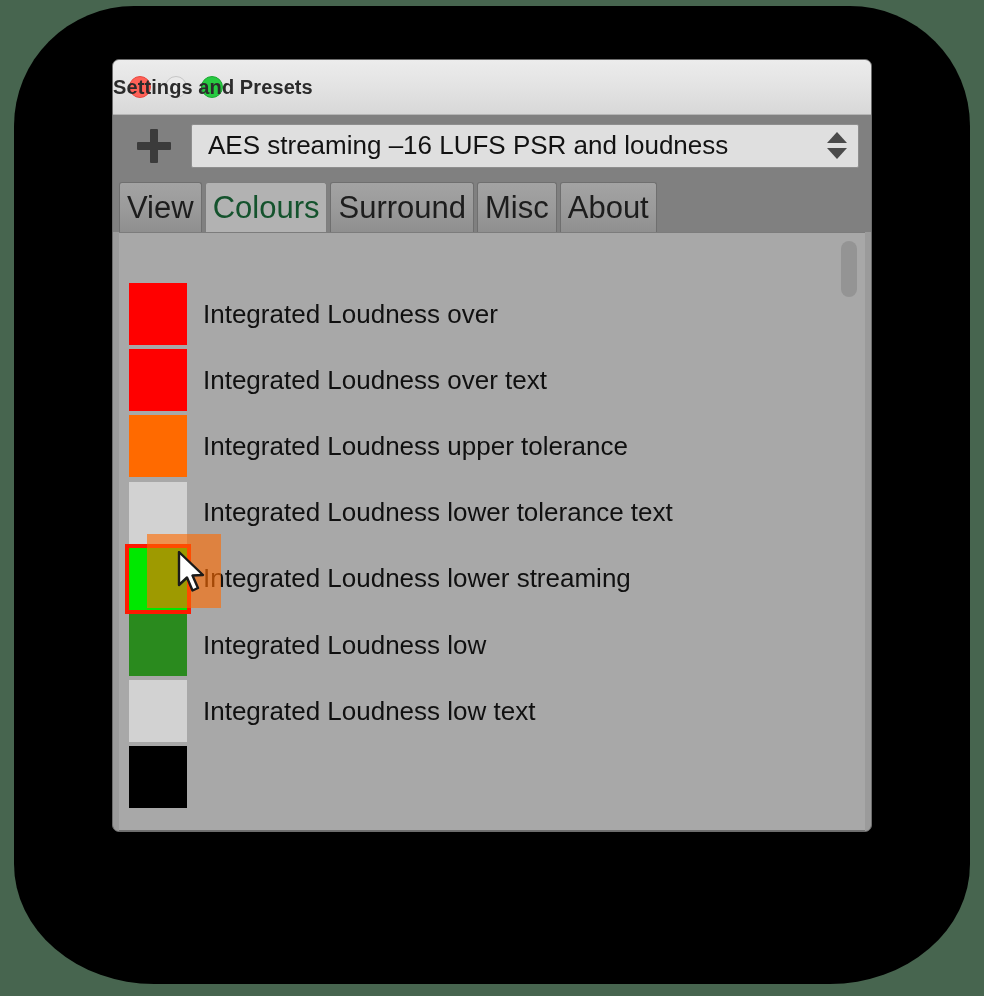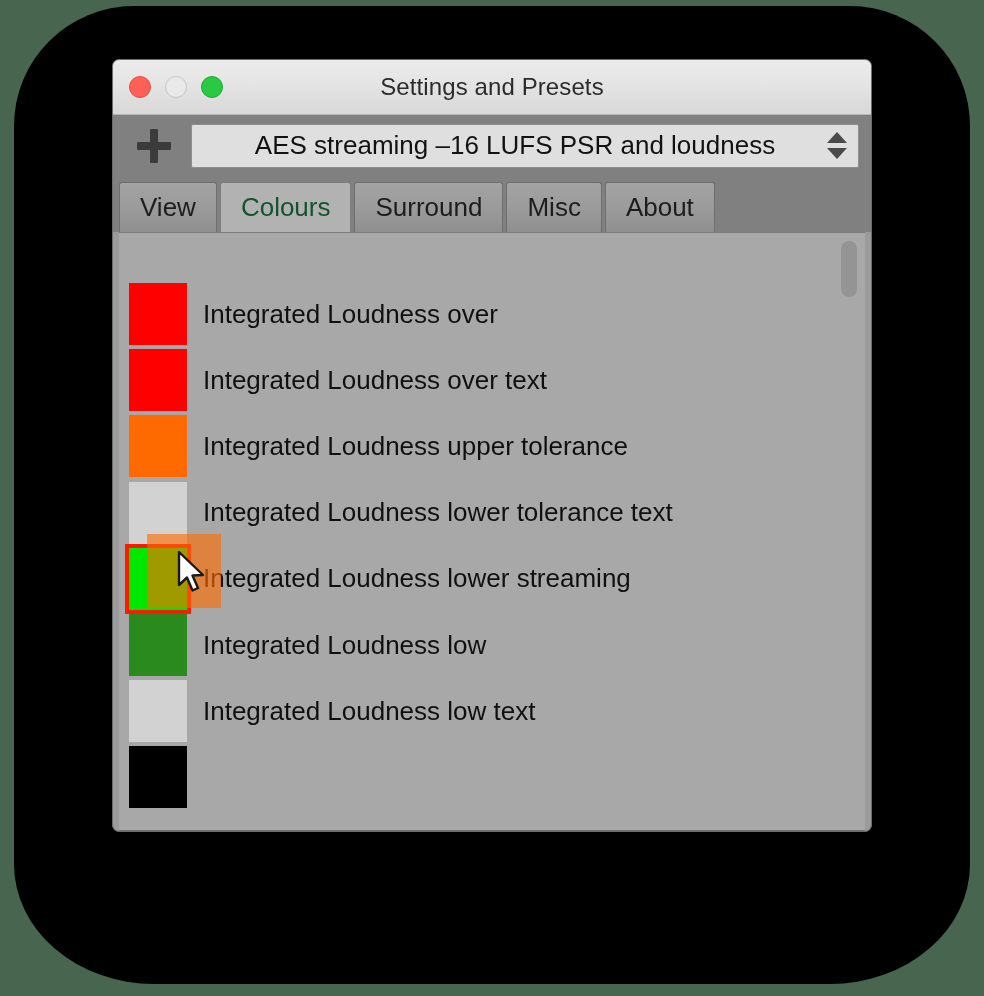--- a/index.html
+++ b/index.html
@@ -61,36 +61,35 @@
     border-radius: 50%;
     box-sizing: border-box;
   }
   .light.close   { background: #ff6157; border: 1px solid #e8483f; }
   .light.min     { background: #e9e9e9; border: 1px solid #c6c6c6; }
   .light.zoom    { background: #27ca41; border: 1px solid #1aa932; }
   #window-title {
     position: absolute;
     left: 0; right: 0; top: 50%;
     transform: translateY(-50%);
-    text-align: center;
-    font-size: 24px;
+    font-size: 20px;
     color: #2b2b2b;
     letter-spacing: 0.1px;
+    font-weight: bold;
   }
 
   
   #toolbar {
     height: 61px;
     background: #808080;
     display: flex;
     align-items: center;
     padding: 0 8px 0 18px;
     box-sizing: border-box;
     gap: 14px;
-    text-align: center;
   }
   #add-preset {
     width: 46px; height: 46px;
     position: relative;
     flex: 0 0 auto;
     cursor: default;
   }
   #add-preset::before, #add-preset::after {
     content: "";
     position: absolute;
@@ -148,25 +147,25 @@
     height: 56px;
     background: #808080;
     display: flex;
     align-items: flex-end;
     padding-left: 6px;
     box-sizing: border-box;
     gap: 3px;
   }
   .tab {
     height: 50px;
-    padding: 0 20px;
+    padding: 0 7px;
     display: flex;
     align-items: center;
     justify-content: center;
-    font-size: 26px;
+    font-size: 31px;
     color: #1d1d1d;
     background: linear-gradient(to bottom, #a3a3a3 0%, #9a9a9a 55%, #8f8f8f 100%);
     border: 1px solid #6f6f6f;
     border-bottom: none;
     border-radius: 3px 3px 0 0;
     box-sizing: border-box;
     cursor: default;
     white-space: nowrap;
   }
   .tab.active {

